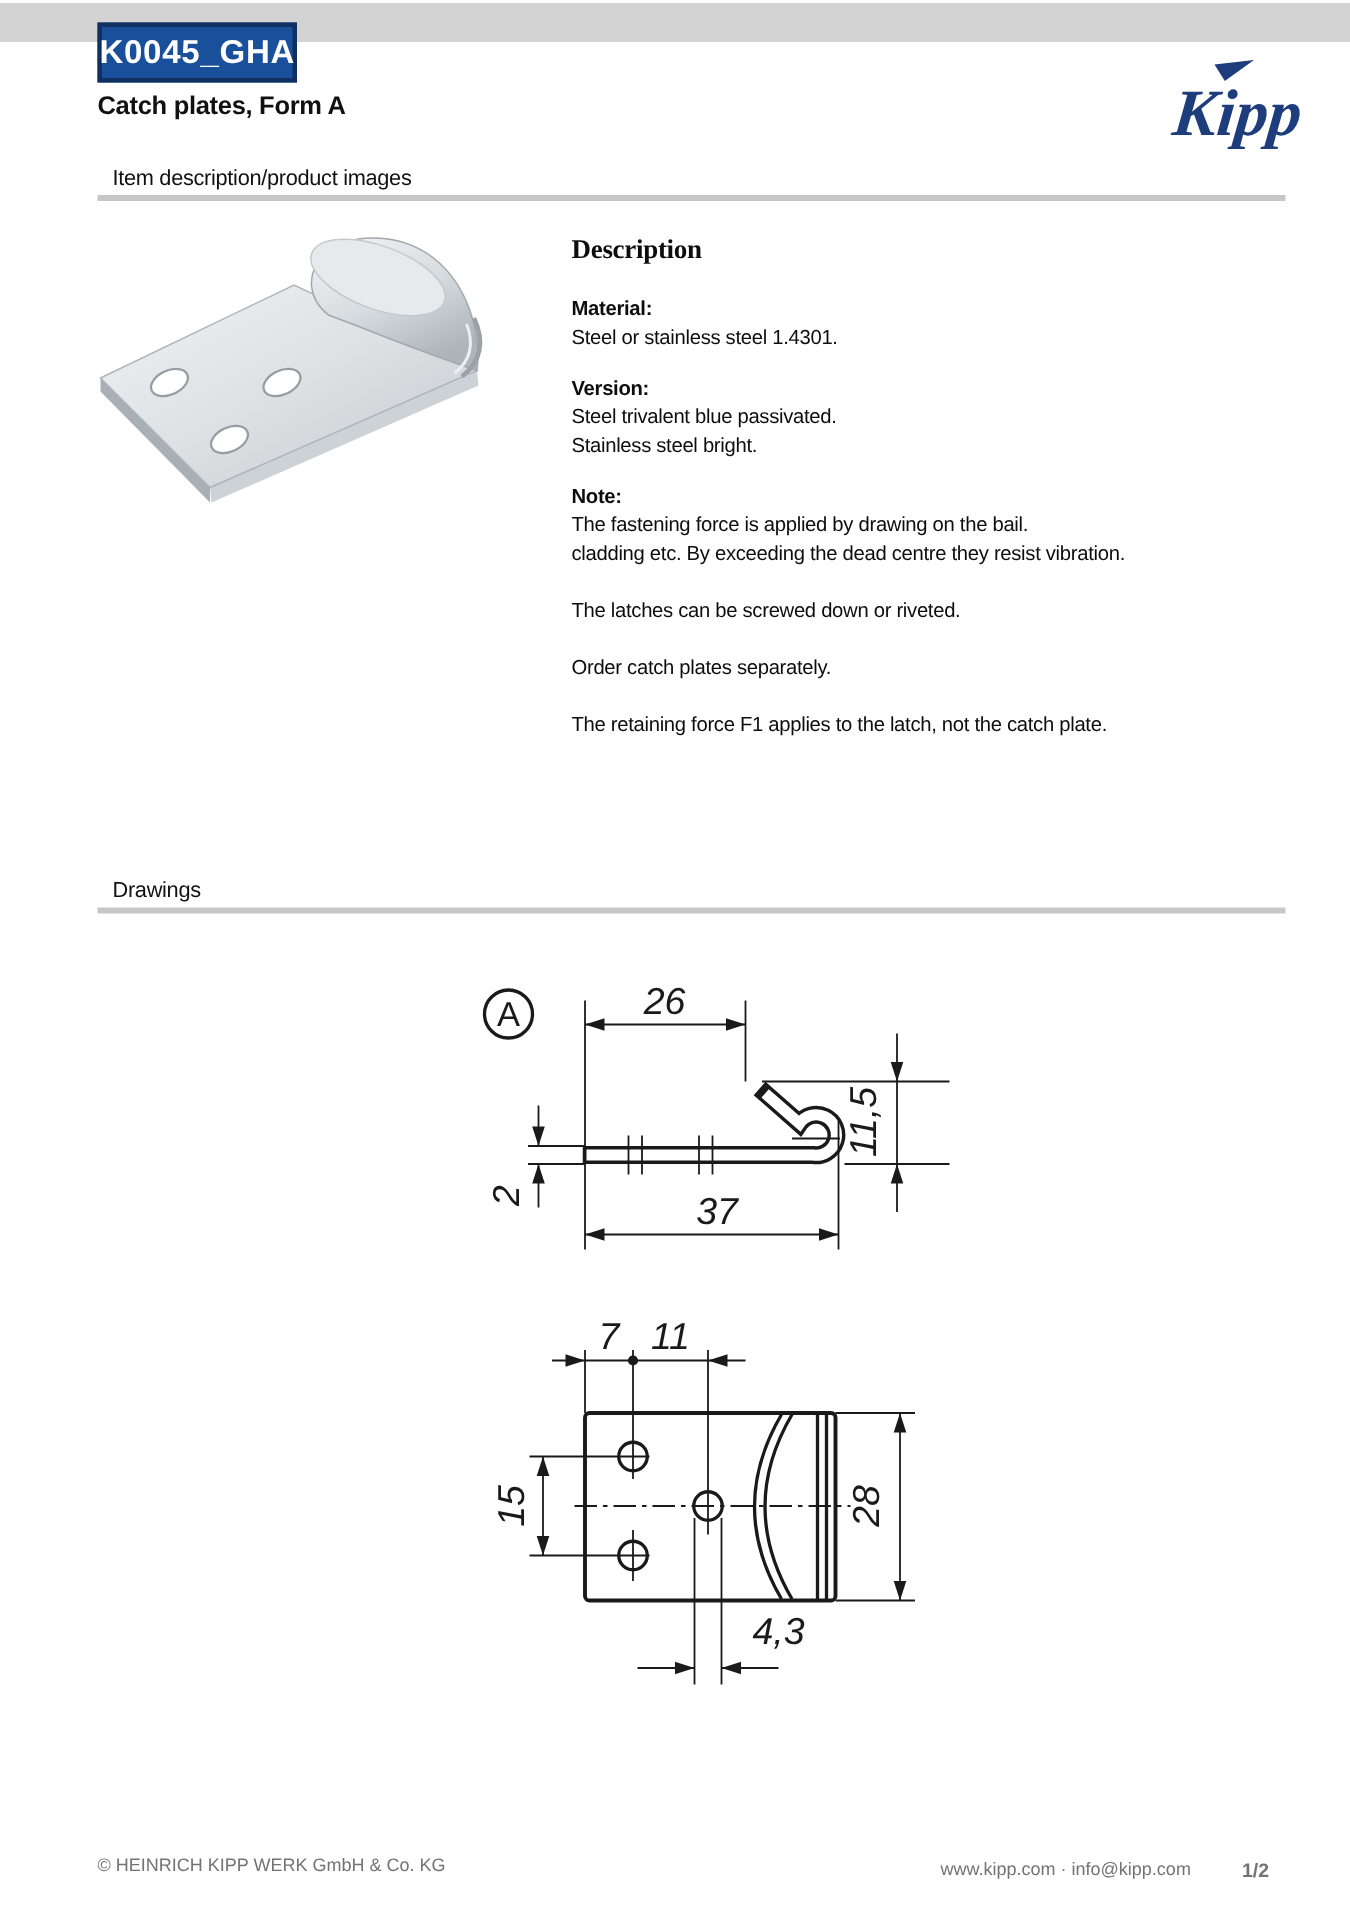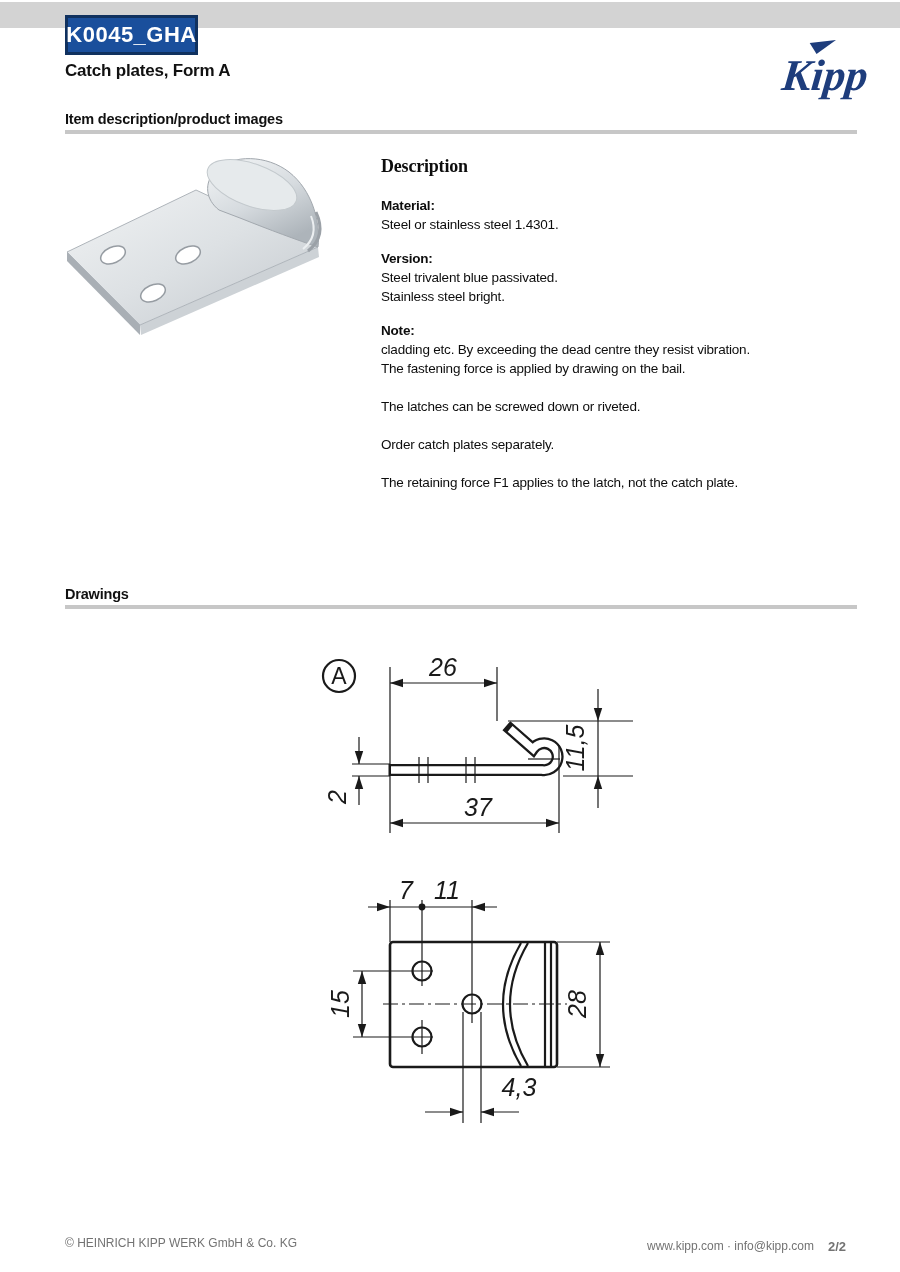--- a/index.html
+++ b/index.html
@@ -16,21 +16,21 @@
   .badge{
     position:absolute;left:65px;top:15px;width:133px;height:40px;
     background:var(--brand-blue);border:3px solid var(--badge-border);
     color:#fff;font-weight:bold;font-size:22px;letter-spacing:.5px;
     display:flex;align-items:center;justify-content:center;
   }
   .logo{position:absolute;left:780px;top:40px;width:88px;height:62px;}
   .logo text{fill:var(--logo-blue);font-family:"Liberation Serif","DejaVu Serif",serif;
     font-weight:bold;font-style:italic;font-size:44px;}
   .page-title{position:absolute;left:65px;top:61px;font-size:17px;font-weight:bold;letter-spacing:-.2px;}
-  .section-h{position:absolute;left:65px;font-size:14.5px;font-weight:bold;letter-spacing:-.2px;}
+  .section-h{position:absolute;left:75px;font-size:14.5px;font-weight:normal;letter-spacing:-.2px;}
   .divider{position:absolute;left:65px;width:792px;height:3.5px;background:var(--divider-gray);}
   .sec1{top:111px;} .div1{top:130px;}
   .sec2{top:586px;text-align:right;} .div2{top:605px;}
   .photo{position:absolute;left:65px;top:148px;width:295px;height:207px;}
   .desc{position:absolute;left:381px;top:152px;width:505px;font-size:13.5px;line-height:19px;letter-spacing:-.2px;color:#0d0d0d;}
   .desc h2{margin:4px 0 20px 0;font-size:18px;line-height:20px;letter-spacing:-.2px;font-family:Liberation Serif, serif;}
   .desc .blk{margin:4px 0 15px 0;}
   .desc .blk.para{margin:0 0 19px 0;}
   .desc .lbl{font-weight:bold;}
   .drawing{position:absolute;}
@@ -39,21 +39,21 @@
   .dim-text{font-family:"Liberation Sans","DejaVu Sans",sans-serif;font-style:italic;
     font-size:25px;fill:var(--ink);}
   .view-text{font-family:"Liberation Sans","DejaVu Sans",sans-serif;font-size:23px;fill:var(--ink);}
   .thin{stroke:var(--ink);stroke-width:1.2;fill:none;}
   .med{stroke:var(--ink);stroke-width:2.2;fill:none;}
   .thick{stroke:var(--ink);stroke-width:2.6;fill:none;}
   .arr{fill:var(--ink);stroke:none;}
   .footer{position:absolute;left:0;right:0;top:1236px;height:20px;
     display:flex;font-size:12px;color:#737373;}
   .footer .copy{margin-left:65px;}
-  .footer .right{margin-left:auto;margin-right:54px;display:flex;align-items:center;gap:14px;}
+  .footer .right{margin-left:auto;margin-right:54px;display:flex;align-items:center;gap:34px;}
   .footer .pageno{font-weight:bold;font-size:13px;}
 </style>
 </head>
 <body>
 
 <div class="page">
 
   <div class="top-band"></div>
 
   <div class="badge">
@@ -107,22 +107,22 @@
       <div class="lbl">Material:</div>
       <div>Steel or stainless steel 1.4301.</div>
     </div>
     <div class="blk">
       <div class="lbl">Version:</div>
       <div>Steel trivalent blue passivated.</div>
       <div>Stainless steel bright.</div>
     </div>
     <div class="blk para">
       <div class="lbl">Note:</div>
+      <div>The fastening force is applied by drawing on the bail.</div>
       <div>cladding etc. By exceeding the dead centre they resist vibration.</div>
-      <div>The fastening force is applied by drawing on the bail.</div>
     </div>
     <div class="blk para">
       <div>The latches can be screwed down or riveted.</div>
     </div>
     <div class="blk para">
       <div>Order catch plates separately.</div>
     </div>
     <div class="blk para">
       <div>The retaining force F1 applies to the latch, not the catch plate.</div>
     </div>
@@ -242,17 +242,17 @@
       <polygon class="arr" points="138,244 125,239.8 125,248.2"></polygon>
       <polygon class="arr" points="156,244 169,239.8 169,248.2"></polygon>
       <text x="194" y="228" text-anchor="middle" class="dim-text">4,3</text>
     </g>
   </svg>
 
   <div class="footer">
     <span class="copy">© HEINRICH KIPP WERK GmbH &amp; Co. KG</span>
     <span class="right">
       <span>www.kipp.com · info@kipp.com</span>
-      <span class="pageno">2/2</span>
+      <span class="pageno">1/2</span>
     </span>
   </div>
 
 </div>
 
 </body></html>

